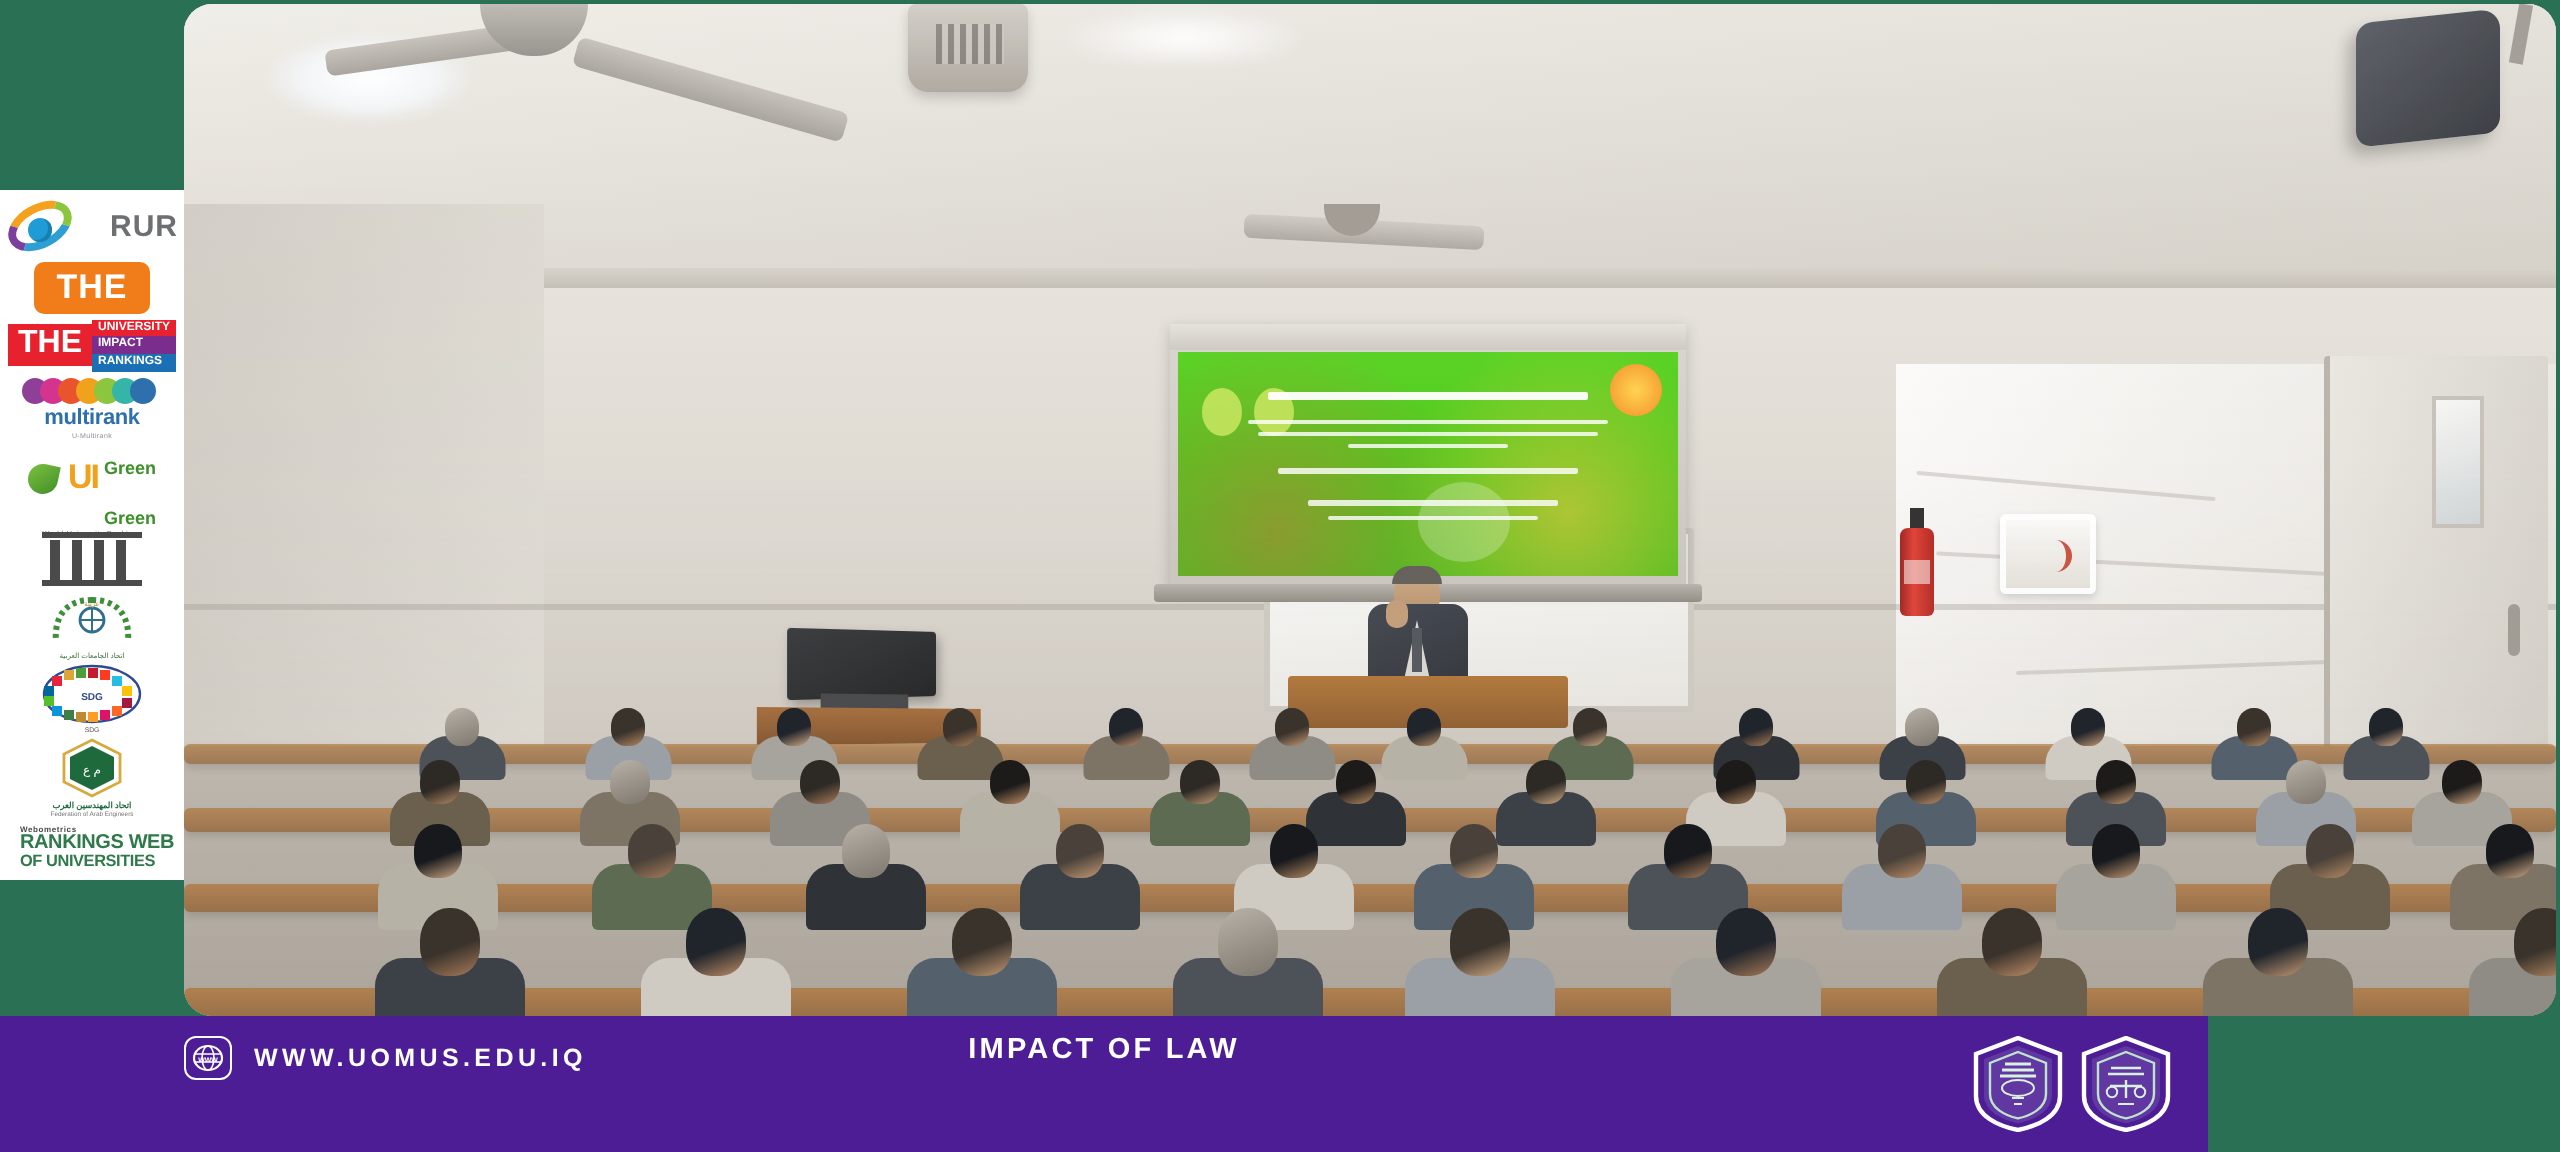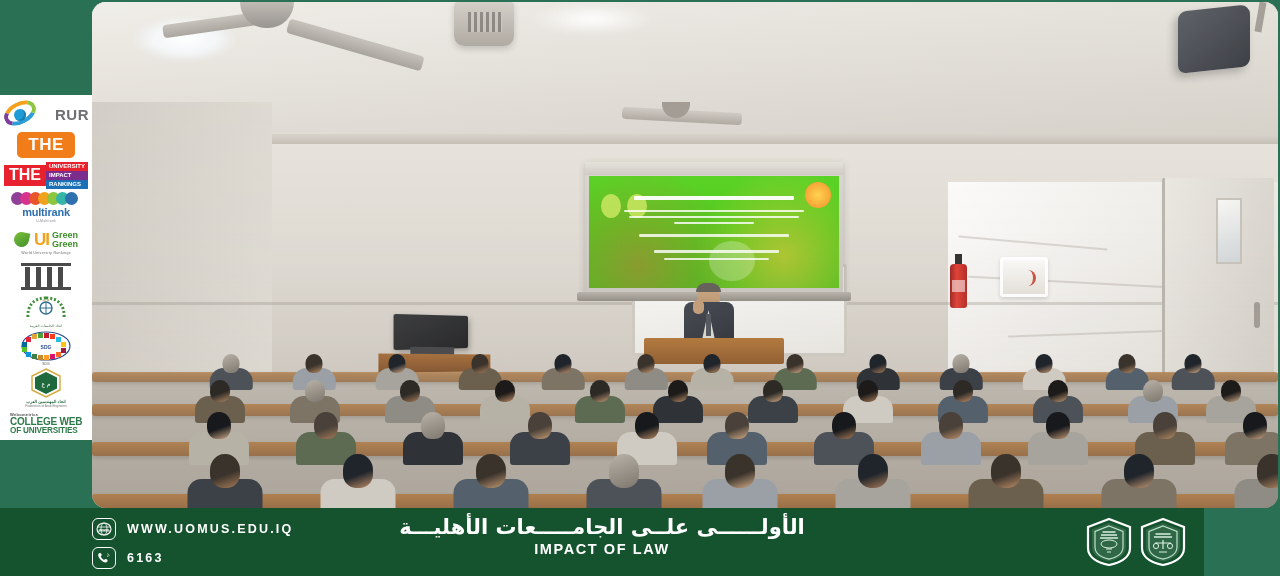--- a/index.html
+++ b/index.html
@@ -337,21 +337,21 @@
   
   .greenmetric { height: 40px; flex-direction: column; }
   .gm-top { display: flex; align-items: center; gap: 3px; }
   .gm-ui { font-size: 17px; font-weight: 800; color: #f0a21c; letter-spacing: -1px; }
   .gm-leaf {
     width: 15px; height: 15px; border-radius: 50% 0 50% 50%;
     background: linear-gradient(135deg, #7ec13d, #3f8f2a);
     transform: rotate(12deg); margin-right: 2px;
   }
   .gm-words { display: flex; flex-direction: column; line-height: 1.0; }
-  .gm-words b { font-size: 9px; color: #3f8f2a; font-weight: 700; }
+  .gm-words b { font-size: 9px; color: #3f8f2a; font-weight: 700; margin-top: 16px; }
   .gm-cap { font-size: 3.6px; color: #6a6a6a; letter-spacing: .3px; margin-top: 1px; }
 
   
   .pillars { height: 34px; }
   .pillars-svg { width: 54px; height: 30px; }
 
   
   .arabuni { height: 42px; flex-direction: column; }
   .au-wreath { width: 46px; height: 28px; position: relative; }
   .au-cap { font-size: 3.6px; color: #3f6f3a; margin-top: 1px; }
@@ -372,22 +372,22 @@
 
   
   .webo { height: 30px; flex-direction: column; align-items: flex-start; padding-left: 8px; }
   .webo-top { font-size: 4px; color: #4a4a4a; font-weight: 700; letter-spacing: .3px; }
   .webo-b1 { font-size: 10px; font-weight: 800; color: #2f7a4a; line-height: 1; letter-spacing: -.2px; }
   .webo-b2 { font-size: 8.2px; font-weight: 800; color: #2f7a4a; line-height: 1; letter-spacing: -.2px; }
 
   
   #footer {
     position: absolute;
-    left: 0; bottom: 0; width: 1204px; height: 68px;
-    background: #14532d;
+    left: 0; bottom: 0; width: 1104px; height: 68px;
+    background: #4c1d95;
   }
   .contact-block {
     position: absolute; left: 92px; top: 10px;
     display: flex; flex-direction: column; gap: 7px;
   }
   .contact-row { display: flex; align-items: center; gap: 11px; }
   .ic-box {
     width: 24px; height: 22px; border: 1.6px solid #ffffff; border-radius: 6px;
     display: flex; align-items: center; justify-content: center;
     color: #ffffff;
@@ -788,53 +788,42 @@
         <path d="M19 1 L33 8 V22 L19 29 L5 22 V8 Z" fill="none" stroke="#d6a93a" stroke-width="1.4"></path>
         <path d="M19 4 L30 9.5 V20.5 L19 26 L8 20.5 V9.5 Z" fill="#1f6a3c"></path>
         <text x="19" y="18" font-size="6" fill="#ffffff" text-anchor="middle">م ع</text>
       </svg>
       <div class="fed-cap1">اتحاد المهندسين العرب</div>
       <div class="fed-cap2">Federation of Arab Engineers</div>
     </div>
 
     <div class="rank-logo webo">
       <div class="webo-top">Webometrics</div>
-      <div class="webo-b1">COLLEGE WEB</div>
+      <div class="webo-b1">RANKINGS WEB</div>
       <div class="webo-b2">OF UNIVERSITIES</div>
     </div>
   </div>
 
   <div id="footer">
 
     <div class="contact-block">
       <div class="contact-row">
         <div class="ic-box">
           <svg width="16" height="14" viewBox="0 0 16 14">
             <ellipse cx="8" cy="7" rx="7" ry="6" fill="none" stroke="#fff" stroke-width="1.1"></ellipse>
             <ellipse cx="8" cy="7" rx="3" ry="6" fill="none" stroke="#fff" stroke-width="0.8"></ellipse>
             <path d="M1.3 5 H14.7 M1.3 9 H14.7" stroke="#fff" stroke-width="0.8"></path>
             <text x="8" y="9" font-size="4.2" fill="#fff" text-anchor="middle" font-family="Liberation Sans, sans-serif" font-weight="bold">www</text>
           </svg>
         </div>
         <div class="contact-text">WWW.UOMUS.EDU.IQ</div>
       </div>
-      <div class="contact-row">
-        <div class="ic-box">
-          <svg width="16" height="14" viewBox="0 0 16 14">
-            <path d="M3.2 2.2 c1 -0.6 1.9 0.2 2.4 1.2 0.4 0.9 -0.3 1.3 -0.7 1.7 -0.3 0.4 0.4 1.6 1.2 2.4 0.8 0.8 2 1.5 2.4 1.2 0.4 -0.4 0.8 -1.1 1.7 -0.7 1 0.5 1.8 1.4 1.2 2.4 -0.6 1 -2.2 1.3 -3.8 0.6 C5.6 10.1 3 7.4 2.4 5.3 1.9 3.6 2.3 2.7 3.2 2.2 Z" fill="#fff"></path>
-            <path d="M11.4 2.6 a3.4 3.4 0 0 1 1.8 2.2" fill="none" stroke="#fff" stroke-width="0.8"></path>
-            <path d="M11 4.6 a1.8 1.8 0 0 1 1 1.2" fill="none" stroke="#fff" stroke-width="0.8"></path>
-          </svg>
-        </div>
-        <div class="contact-text">6163</div>
-      </div>
     </div>
 
     <div class="center-block">
-      <div class="ar-line1">الأولــــــى علــى الجامـــــعات الأهليـــة</div>
       <div class="en-line">IMPACT OF LAW</div>
     </div>
 
     <div class="emblems">
       <div class="emblem">
         <svg viewBox="0 0 46 48" width="46" height="48">
           <path d="M23 1 L44 9 V30 C44 40 33 45 23 47 C13 45 2 40 2 30 V9 Z" fill="none" stroke="#ffffff" stroke-width="2.2"></path>
           <path d="M23 5 L40 11.5 V29.5 C40 37.5 31 42 23 43.6 C15 42 6 37.5 6 29.5 V11.5 Z" fill="#ffffff" opacity="0.12"></path>
           <path d="M23 8 L37 13.5 V29 C37 36 29.5 39.8 23 41.2 C16.5 39.8 9 36 9 29 V13.5 Z" fill="none" stroke="#bfe4cd" stroke-width="1.2"></path>
           <path d="M14 20 h18 M15 17 h16 M16.5 14 h13" stroke="#d9f0e2" stroke-width="1.4"></path>

